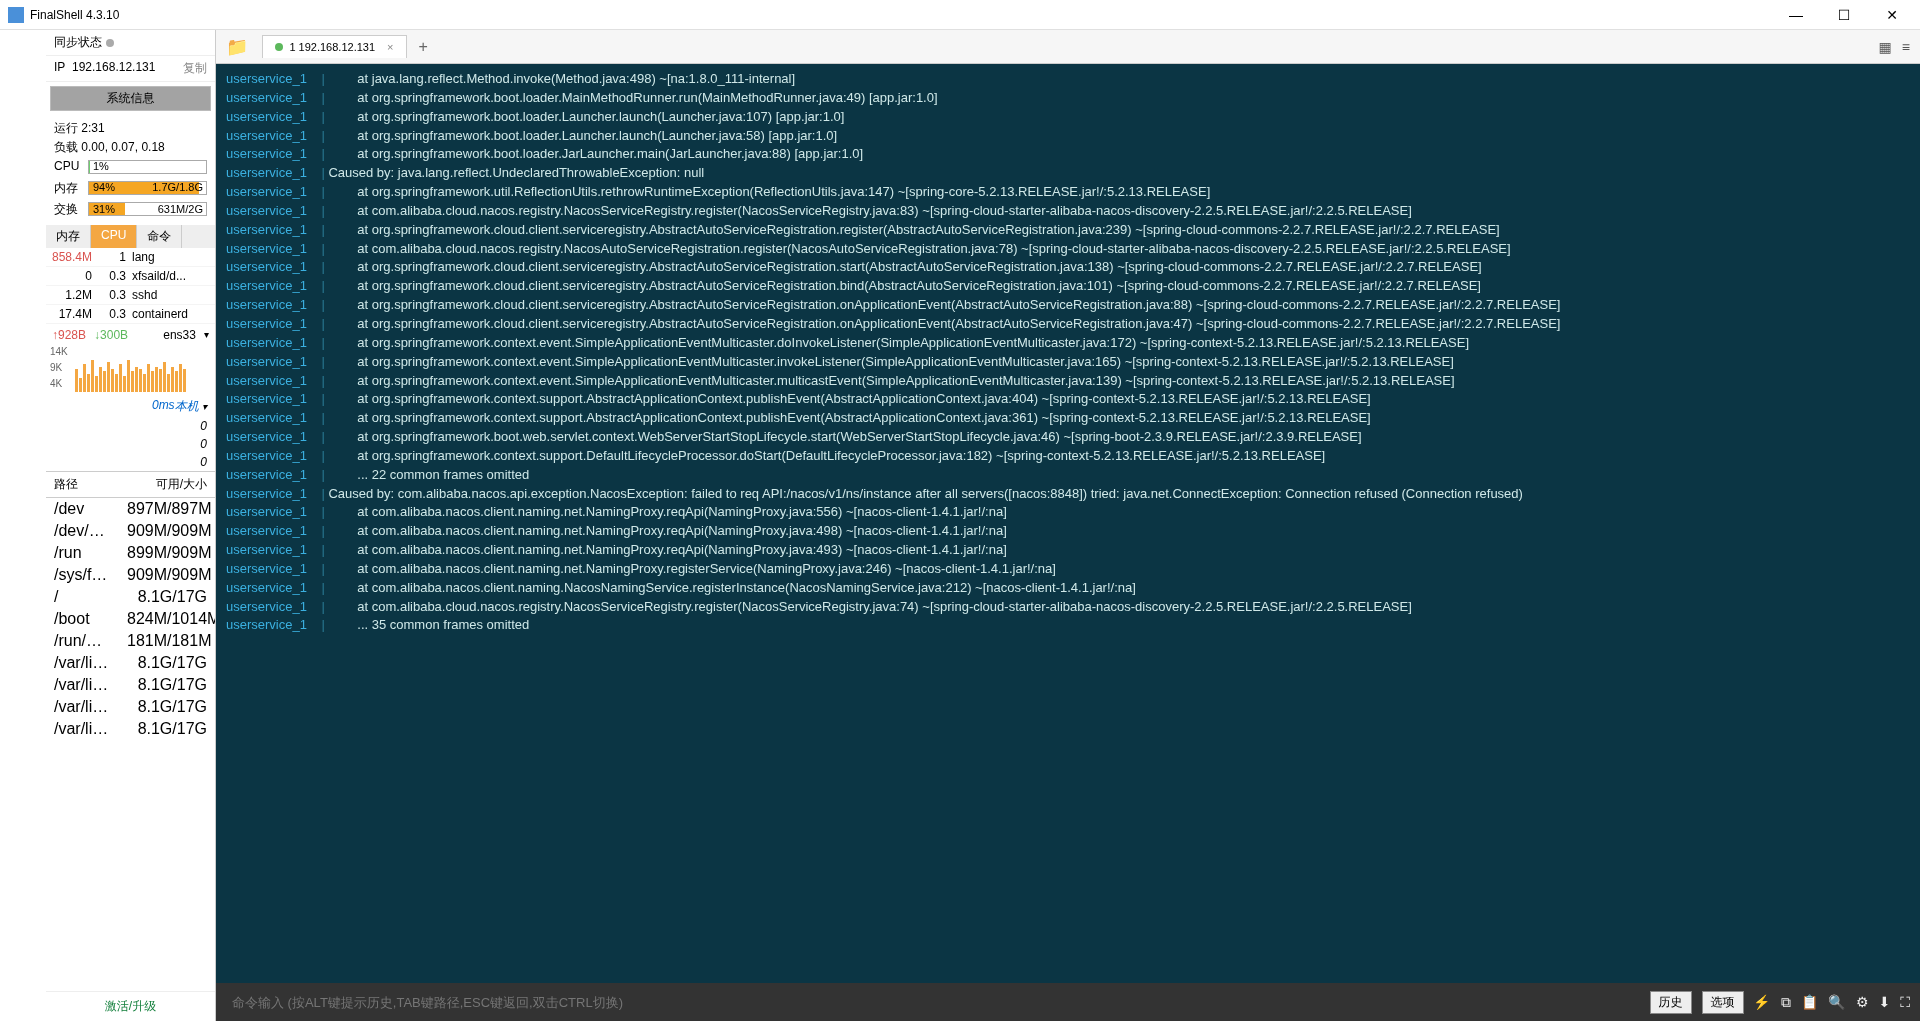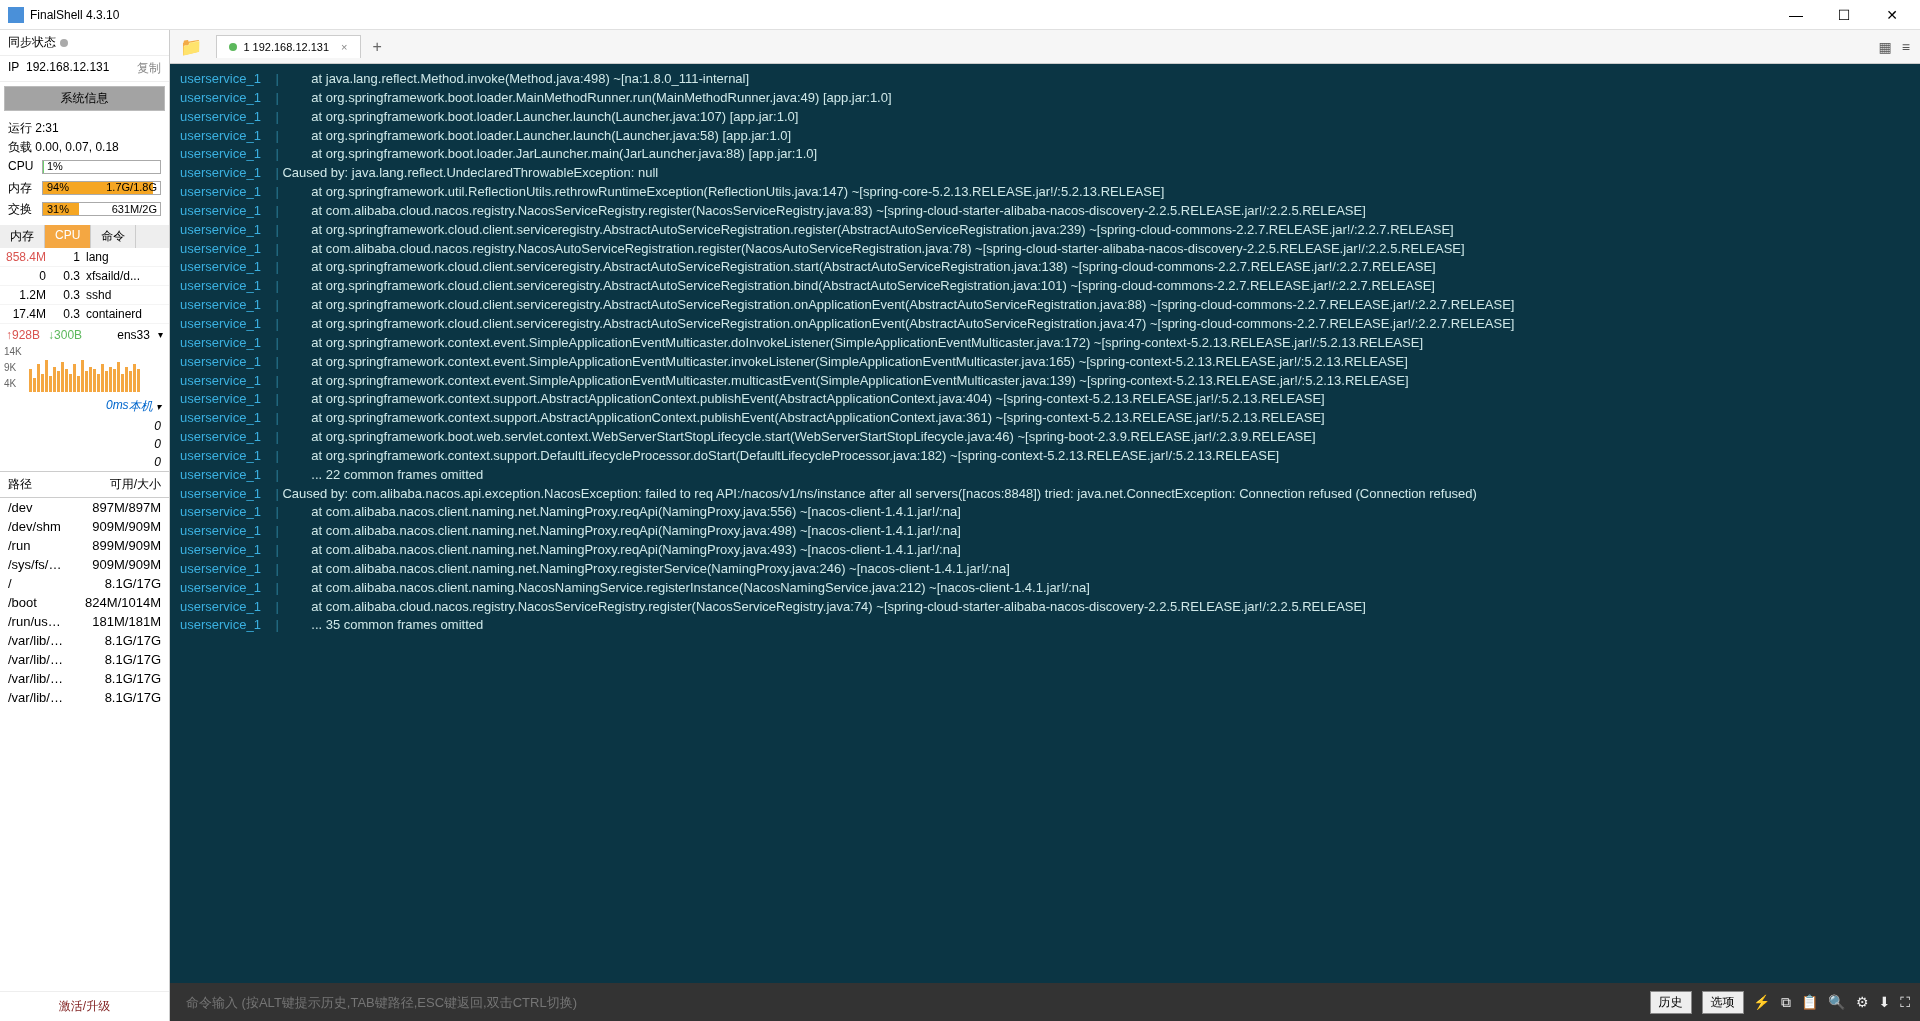--- a/index.html
+++ b/index.html
@@ -2,21 +2,21 @@
 <html><head>
 <meta charset="utf-8">
 <style>
 * { box-sizing: border-box; margin: 0; padding: 0; font-family: "Microsoft YaHei", Arial, sans-serif; }
 body { display: flex; flex-direction: column; height: 1021px; width: 1920px; overflow: hidden; background: #fff; }
 .titlebar { height: 30px; display: flex; align-items: center; padding: 0 8px; background: #fff; border-bottom: 1px solid #e0e0e0; font-size: 12px; }
 .titlebar .icon { width: 16px; height: 16px; background: #4a90d9; margin-right: 6px; }
 .titlebar .title { flex: 1; }
 .winbtns { display: flex; gap: 28px; margin-right: 10px; }
 .winbtn { width: 20px; height: 20px; display: flex; align-items: center; justify-content: center; cursor: pointer; font-size: 14px; }
-.main { flex: 1; display: flex; overflow: hidden; }
+.main { flex: 1; display: flex; overflow: hidden; padding-left: 46px; }
 .sidebar { width: 170px; border-right: 1px solid #ccc; display: flex; flex-direction: column; font-size: 12px; overflow: hidden; }
 .syncrow { padding: 4px 8px; border-bottom: 1px solid #eee; display: flex; align-items: center; gap: 4px; }
 .syncdot { width:8px; height:8px; border-radius:50%; background:#aaa; }
 .iprow { padding: 4px 8px; display: flex; justify-content: space-between; border-bottom: 1px solid #eee; }
 .sysbtn { margin: 4px; border: 1px solid #bbb; background: #a3a3a3; padding: 3px 0; text-align: center; cursor: pointer; }
 .statblock { padding: 4px 8px; line-height: 1.6; }
 .meterrow { display: flex; align-items: center; gap: 4px; margin-bottom: 2px; }
 .meterrow .lbl { width: 30px; }
 .meterbar { flex: 1; height: 14px; border: 1px solid #aaa; position: relative; background: #fff; display:flex; align-items:center; }
 .meterbar .fill { position: absolute; left:0; top:0; bottom:0; background: #6fcf6f; }
@@ -34,24 +34,24 @@
 .netrow { padding: 4px 6px; font-size: 12px; display: flex; gap: 8px; align-items: center; }
 .up { color: #d9534f; }
 .down { color: #5cb85c; }
 .spark { height: 46px; margin: 0 4px 4px 4px; display: flex; align-items: flex-end; gap: 1px; position: relative; }
 .spark .yl { position:absolute; left:0; font-size:10px; color:#666; }
 .spark .bar { width: 3px; background: #f4a742; }
 .latrow { padding: 2px 8px; font-size:12px; display:flex; justify-content:flex-end;font-style:italic; }
 .diskhdr { display:flex; padding:4px 8px; font-weight:normal; border-top:1px solid #ccc; border-bottom:1px solid #ccc; font-size:12px; }
 .diskhdr .p { flex:1; }
 .diskhdr .s { width: 80px; text-align:right; }
-.disktbl .row { display:flex; padding:2px 8px; font-size:13px;gap:18px; }
+.disktbl .row { display:flex; padding:2px 8px; font-size:16px;gap:18px; }
 .disktbl .p { flex:1; overflow:hidden; text-overflow:ellipsis; white-space:nowrap; }
 .disktbl .s { width:80px; text-align:right; }
-.actbtn { text-align:center; padding:6px; color:#7f1d1d; cursor:pointer; border-top:1px solid #eee; }
+.actbtn { text-align:center; padding:6px; color:#15803d; cursor:pointer; border-top:1px solid #eee; }
 .content { flex:1; display:flex; flex-direction:column; overflow:hidden; }
 .tabbar { height: 34px; background: #f6f6f6; display:flex; align-items:center; border-bottom:1px solid #ccc; }
 .foldericon { padding: 0 10px; font-size:18px; color:#4a90d9; cursor:pointer; }
 .sesstab { background:#fff; border:1px solid #ccc; border-bottom:none; padding:5px 12px; display:flex; align-items:center; gap:6px; font-size:11px; margin-left:4px; }
 .sesstab .dot { width:8px; height:8px; border-radius:50%; background:#5cb85c; }
 .sesstab .close { color:#888; cursor:pointer; margin-left:6px; }
 .addtab { padding: 0 12px; font-size:16px; color:#666; cursor:pointer; }
 .righticons { margin-left:auto; display:flex; gap:10px; padding-right:10px; color:#555; }
 .righticons span { cursor:pointer; font-size:14px; }
 .terminal { flex:1; background:#0b3544; color:#cfe8e8; font-family:Consolas,monospace; font-size:13px; line-height:1.45; padding:6px 10px; overflow:auto; white-space:pre-wrap; word-break:break-all; }

